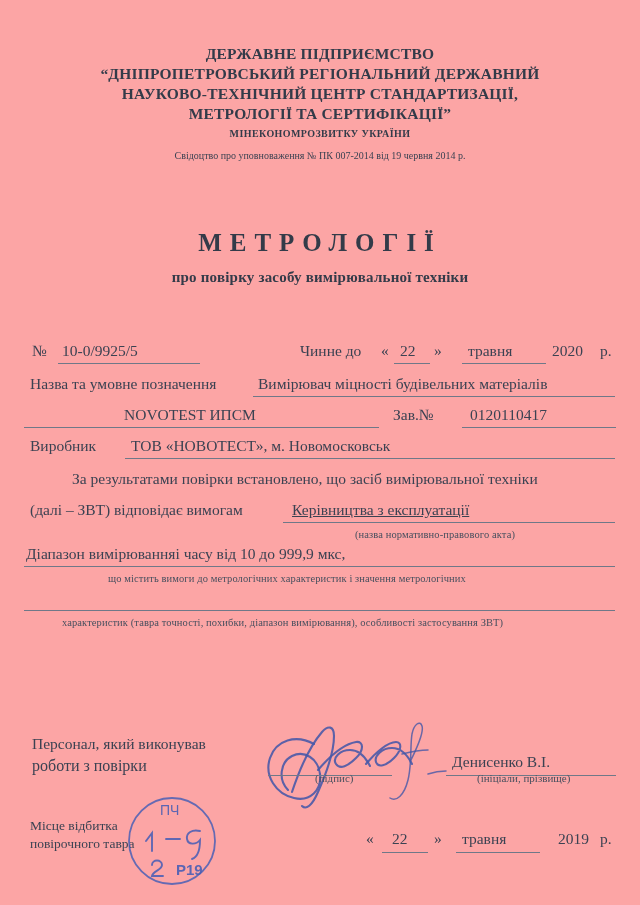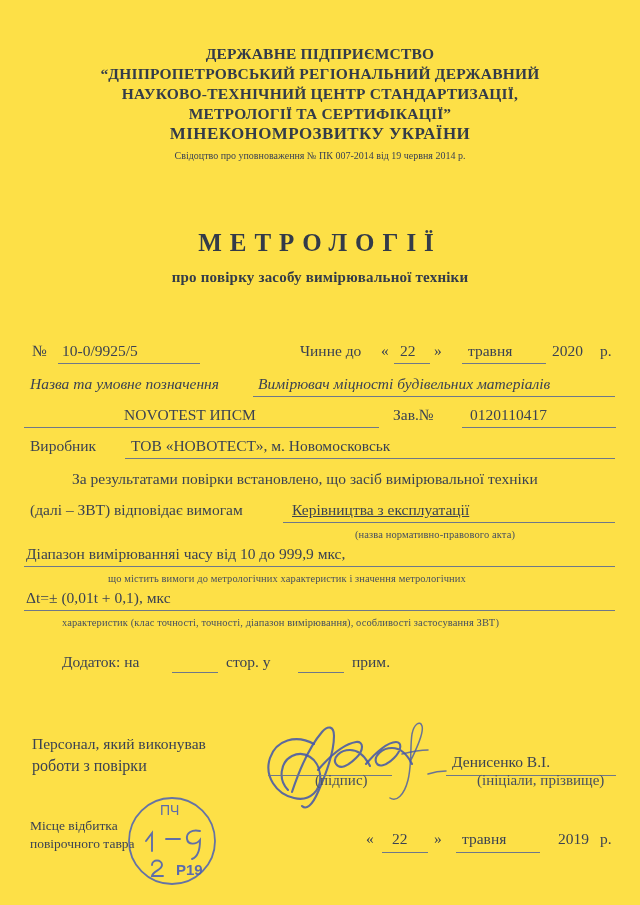--- a/index.html
+++ b/index.html
@@ -6,21 +6,21 @@
   html, body {
     margin: 0;
     padding: 0;
     background: #ffffff;
   }
   .page {
     position: relative;
     width: 640px;
     height: 905px;
     margin: 0;
-    background: #fde047;
+    background: #fca5a5;
     font-family: "Liberation Serif", "DejaVu Serif", serif;
     color: #3b4252;
     overflow: hidden;
     -webkit-font-smoothing: antialiased;
   }
 
   
   .header {
     position: absolute;
     top: 44px;
@@ -34,21 +34,21 @@
     letter-spacing: 0.2px;
     line-height: 20px;
     color: #333b49;
     white-space: nowrap;
   }
   .header .hline.addr {
     font-size: 14.5px;
     letter-spacing: 0.1px;
   }
   .header .hline.min {
-    font-size: 17px;
+    font-size: 10px;
     letter-spacing: 0.4px;
   }
   .header .hsub {
     font-weight: normal;
     font-size: 10px;
     line-height: 19px;
     margin-top: 2px;
     color: #3b4252;
     white-space: nowrap;
   }
@@ -107,21 +107,21 @@
   }
   .small-cap {
     position: absolute;
     font-size: 10.5px;
     white-space: nowrap;
     color: #474f5e;
     letter-spacing: 0.1px;
   }
   .mid-cap {
     position: absolute;
-    font-size: 15px;
+    font-size: 11px;
     white-space: nowrap;
     color: #474f5e;
   }
 
   
   .sig-svg {
     position: absolute;
     pointer-events: none;
   }
   .sig-stroke {
@@ -191,21 +191,21 @@
       <span class="lbl" style="left:381px; top:0;">«</span>
       <span class="val" style="left:400px; top:0;">22</span>
       <span class="ul" style="left:394px; top:23px; width:36px;"></span>
       <span class="lbl" style="left:434px; top:0;">»</span>
       <span class="val" style="left:468px; top:0;">травня</span>
       <span class="ul" style="left:462px; top:23px; width:84px;"></span>
       <span class="val" style="left:552px; top:0;">2020</span>
       <span class="lbl" style="left:600px; top:0;">р.</span>
     </div>
 
-    <div class="row" style="height:31px;font-style:italic;">
+    <div class="row" style="height:31px;">
       <span class="lbl" style="left:30px; top:0;">Назва та умовне позначення</span>
       <span class="val" style="left:258px; top:0;">Вимірювач міцності будівельних матеріалів</span>
       <span class="ul" style="left:253px; top:23px; width:362px;"></span>
     </div>
 
     <div class="row" style="height:31px;">
       <span class="val" style="left:124px; top:0;text-align:right;">NOVOTEST ИПСМ</span>
       <span class="ul" style="left:24px; top:23px; width:355px;"></span>
       <span class="lbl" style="left:393px; top:0;">Зав.№</span>
       <span class="val" style="left:470px; top:0;">0120110417</span>
@@ -229,34 +229,24 @@
       <span class="small-cap" style="left:355px; top:25px;">(назва нормативно-правового акта)</span>
     </div>
 
     <div class="row" style="height:22px; margin-top:22px;padding-left:8px;">
       <span class="val" style="left:26px; top:0;">Діапазон вимірюванняі часу від 10 до 999,9 мкс,</span>
       <span class="ul" style="left:24px; top:23px; width:591px;"></span>
       <span class="small-cap" style="left:108px; top:25px;">що містить вимоги до метрологічних характеристик і значення метрологічних</span>
     </div>
 
     <div class="row" style="height:22px; margin-top:22px;">
-      <span class="val" style="left:26px; top:0;">Δt=± (0,01t + 0,1), мкс</span>
       <span class="ul" style="left:24px; top:23px; width:591px;"></span>
-      <span class="small-cap" style="left:62px; top:25px;">характеристик (клас точності, точності, діапазон вимірювання), особливості застосування ЗВТ)</span>
-    </div>
-
-    <div class="row" style="height:22px; margin-top:42px;">
-      <span class="lbl" style="left:62px; top:0;">Додаток: на</span>
-      <span class="val" style="left:176px; top:0;"></span>
-      <span class="ul" style="left:172px; top:21px; width:46px;"></span>
-      <span class="lbl" style="left:226px; top:0;">стор. у</span>
-      <span class="val" style="left:302px; top:0;"></span>
-      <span class="ul" style="left:298px; top:21px; width:46px;"></span>
-      <span class="lbl" style="left:352px; top:0;">прим.</span>
-    </div>
+      <span class="small-cap" style="left:62px; top:25px;">характеристик (тавра точності, похибки, діапазон вимірювання), особливості застосування ЗВТ)</span>
+    </div>
+
 
   </div>
 
   <div>
     <span class="lbl" style="position:absolute; left:32px; top:735px; font-size:15.5px;">Персонал, який виконував</span>
     <span class="lbl" style="position:absolute; left:32px; top:757px; font-size:16px;">роботи з повірки</span>
 
     <svg class="sig-svg" style="left:252px; top:718px;" width="200" height="96" viewBox="0 0 200 96">
       <path class="sig-stroke" d="M62,26 C44,16 24,22 18,40 C12,58 24,76 42,80 C58,84 70,72 68,56 C66,40 52,32 40,38 C28,44 26,62 36,72"></path>
       <path class="sig-stroke" d="M40,74 C48,50 58,28 70,14 C76,7 82,8 82,18 C82,34 74,56 66,74 C60,88 54,92 50,88"></path>

